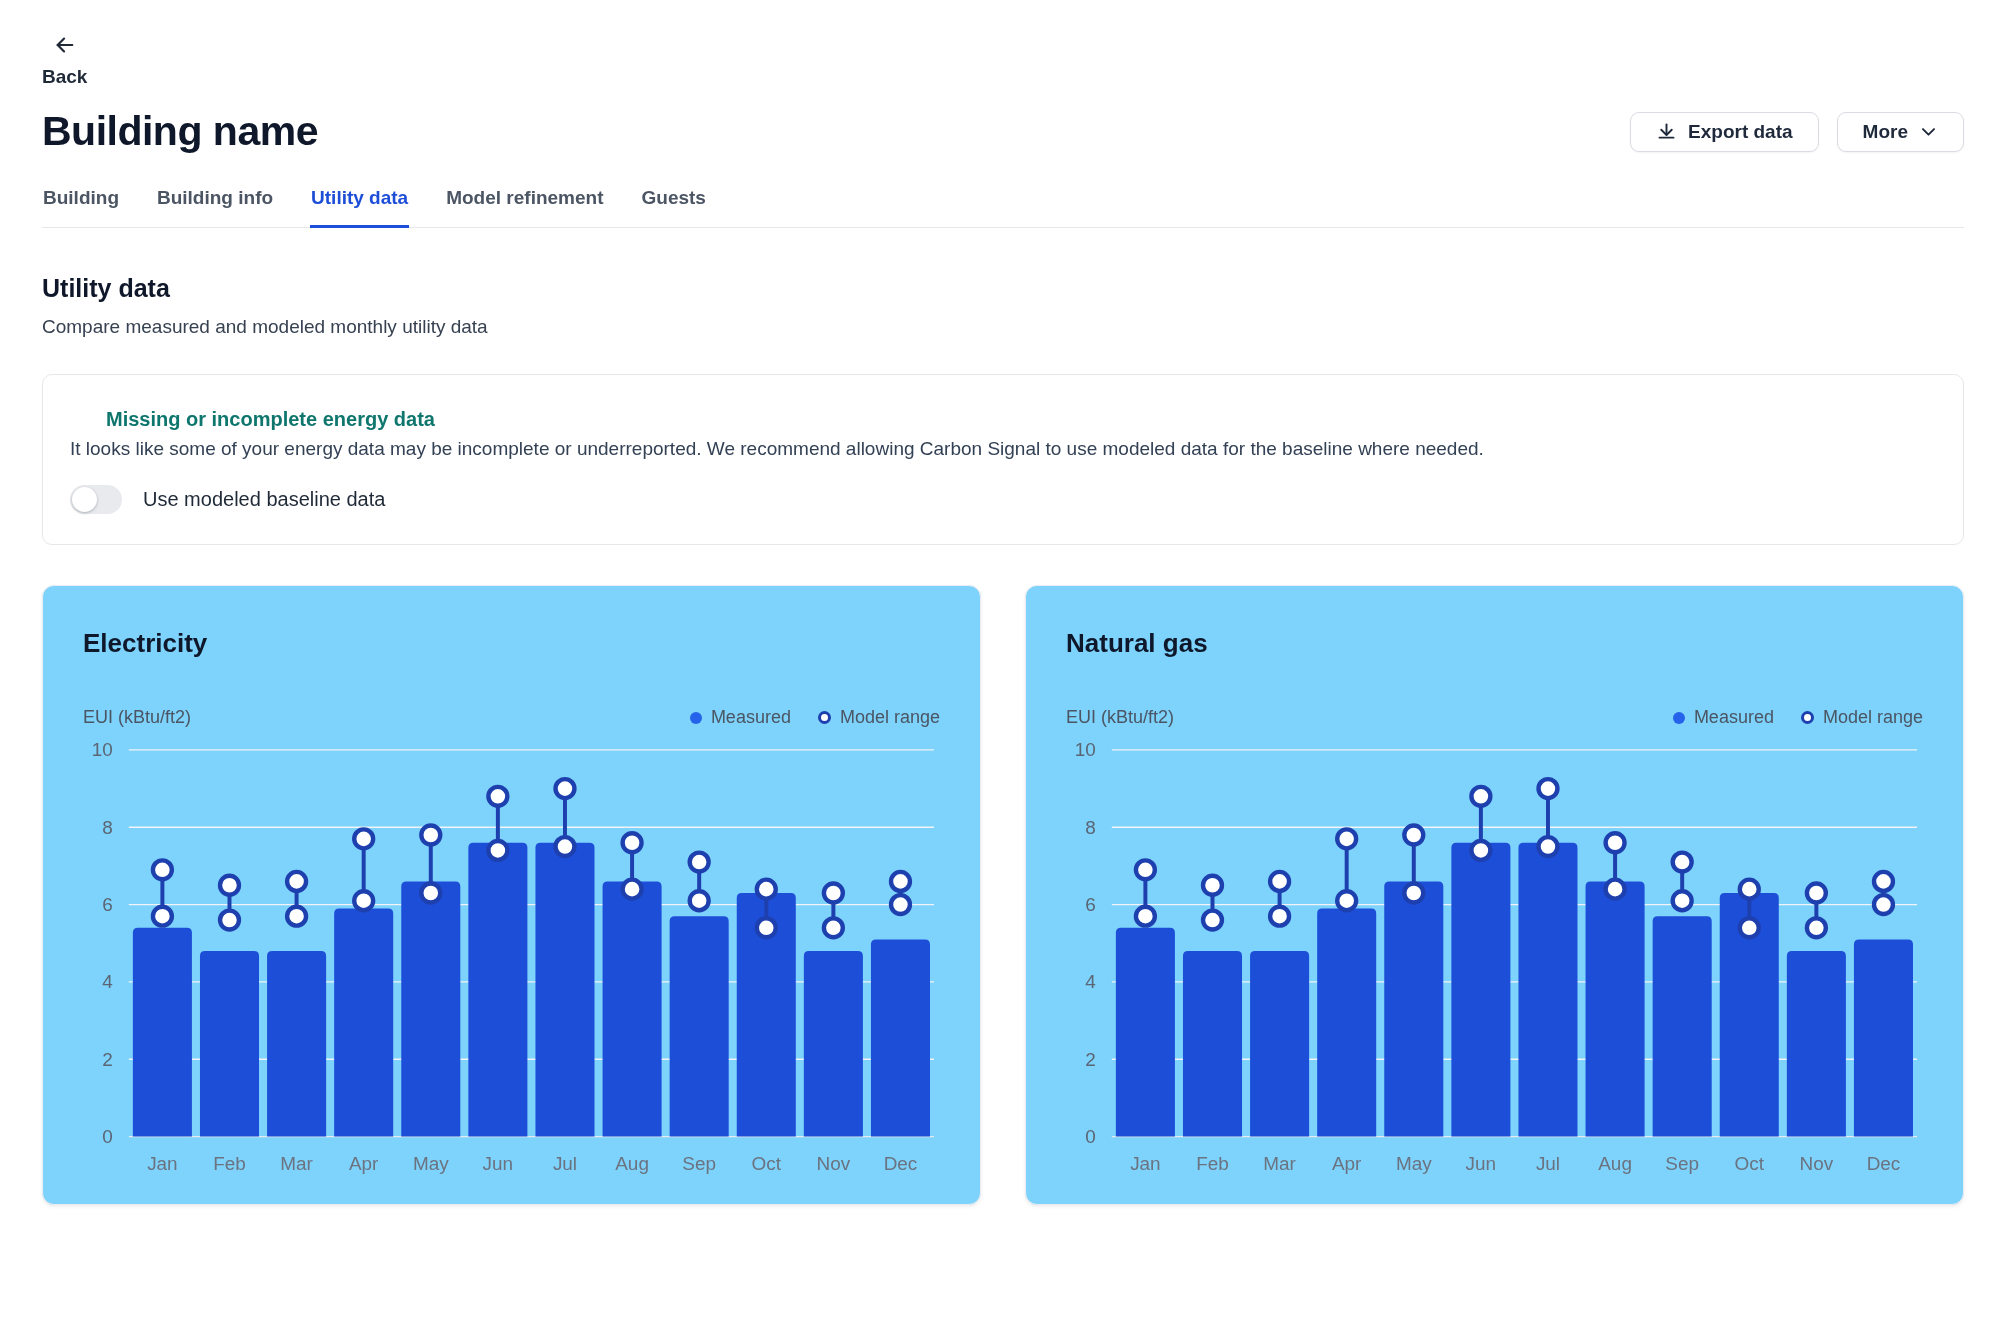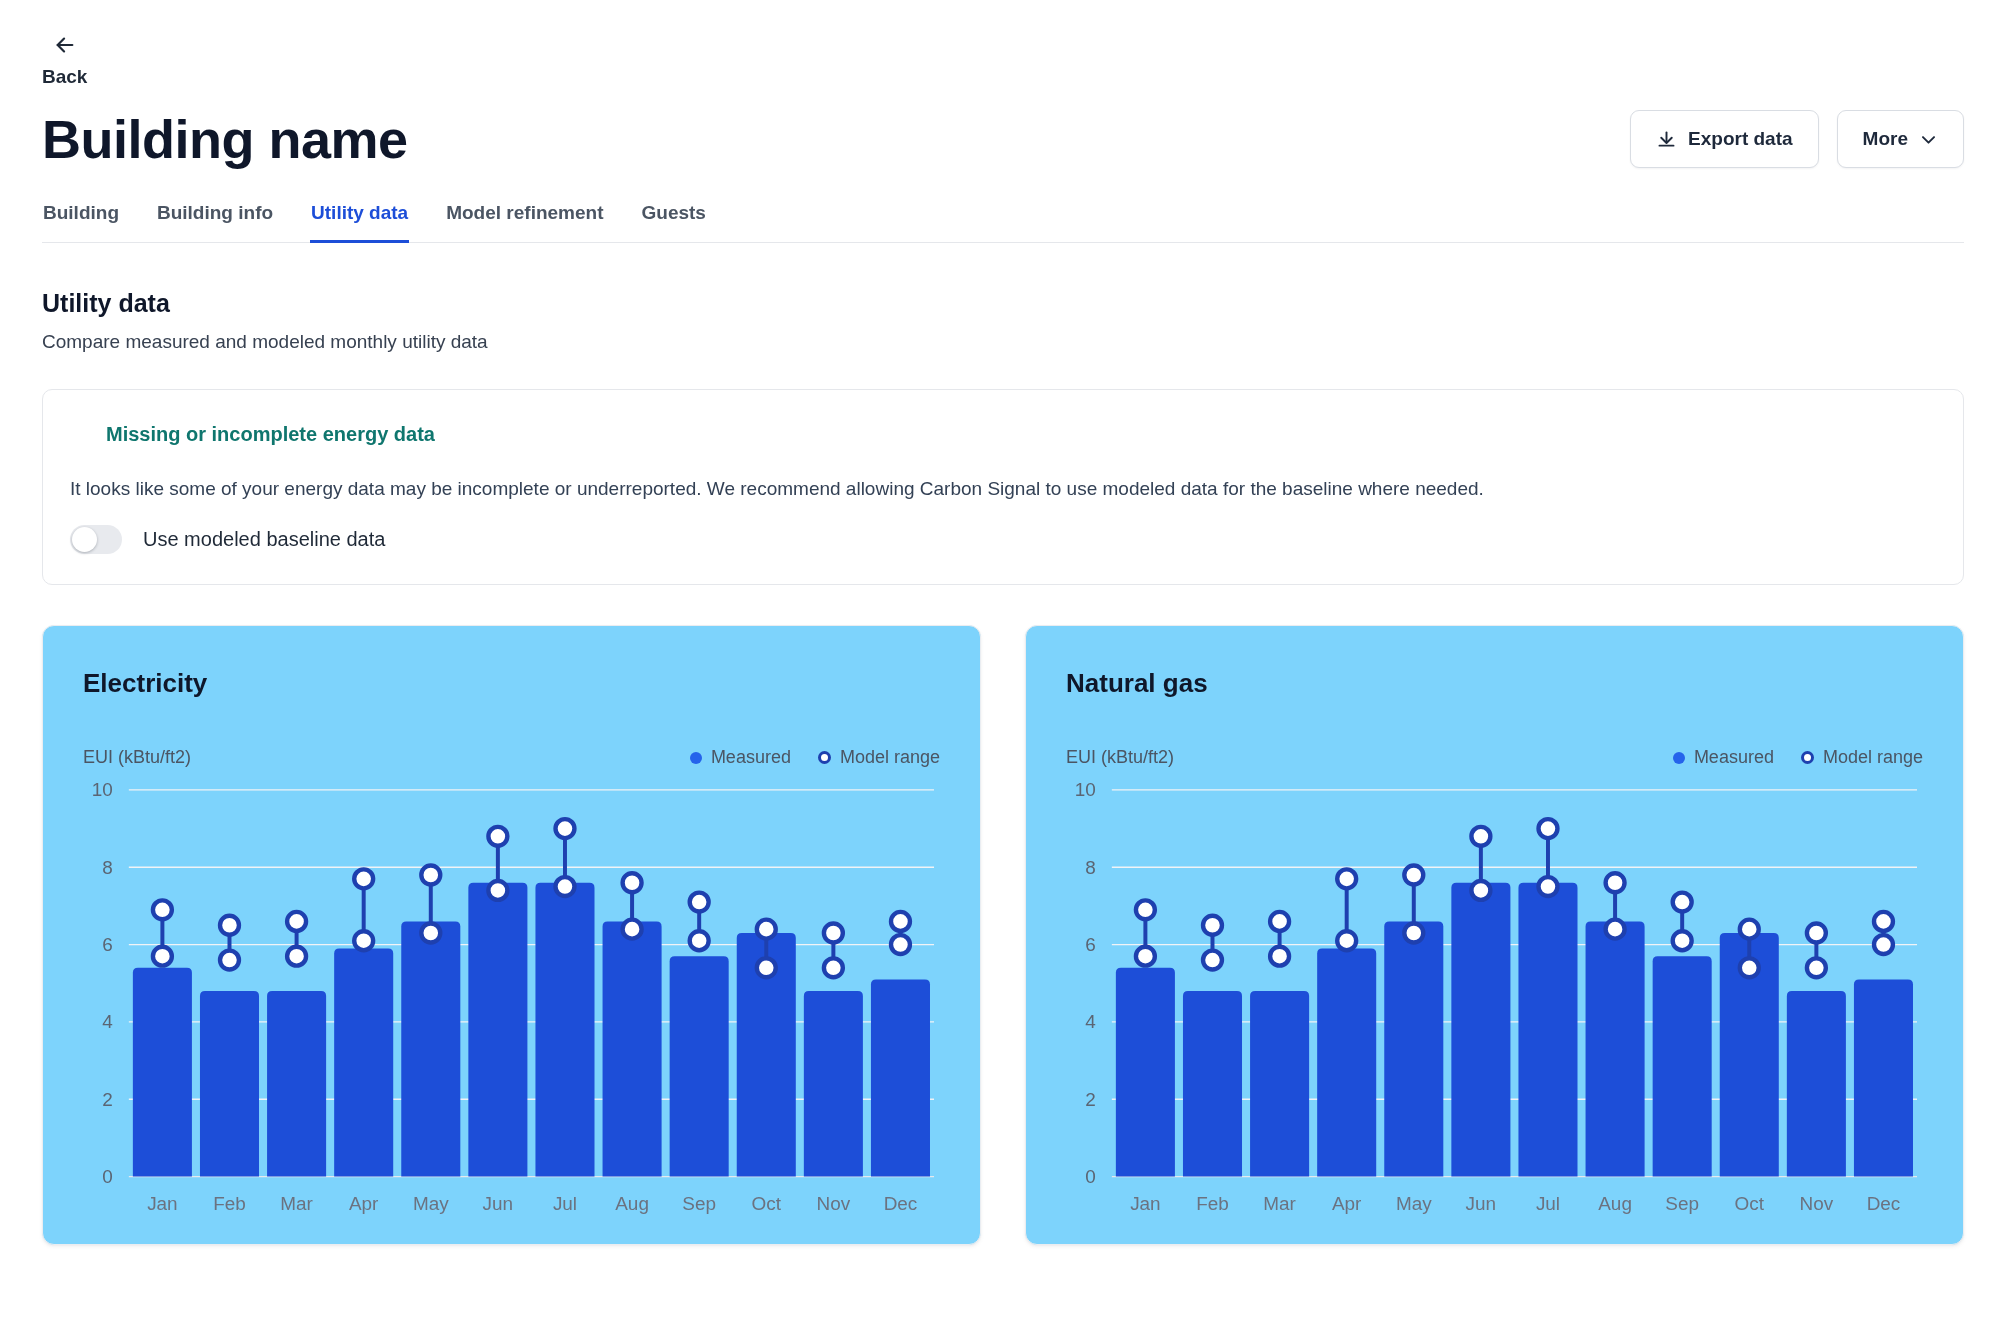--- a/index.html
+++ b/index.html
@@ -4,43 +4,43 @@
 <style>
   * { margin:0; padding:0; box-sizing:border-box; }
   html,body { width:2000px; height:1326px; background:#ffffff;
     font-family:"Liberation Sans", sans-serif; color:#111827; }
   .page { padding:34px 36px 0 42px; }
 
   
   .back-row { display:flex; align-items:center; gap:10px; width:max-content; cursor:pointer;flex-direction:column; }
   .back-row span { font-size:19px; font-weight:700; color:#1f2937; }
   .title-row { display:flex; justify-content:space-between; align-items:center; margin-top:20px; }
-  h1 { font-size:54px; font-weight:700; color:#0f172a; letter-spacing:-0.5px; }
+  h1 { font-size:41px; font-weight:700; color:#0f172a; letter-spacing:-0.5px; }
   .actions { display:flex; gap:18px; }
-  .btn { display:flex; align-items:center; gap:11px; height:58px; padding:0 25px;
+  .btn { display:flex; align-items:center; gap:11px; height:40px; padding:0 25px;
     border:1px solid #d9dde3; border-radius:9px; background:#fff; font-size:19px;
     font-weight:700; color:#1e293b; cursor:pointer; font-family:inherit;
     box-shadow:0 1px 2px rgba(16,24,40,.05); }
   .btn svg { flex:0 0 auto; }
 
   
   .tabs { display:flex; gap:36px; margin-top:28px; border-bottom:1px solid #e5e7eb; }
   .tab { background:none; border:none; font-family:inherit; font-size:19px; font-weight:700;
     color:#4b5563; padding:4px 1px 16px; cursor:pointer; border-bottom:3px solid transparent;
     margin-bottom:-1px; }
   .tab.active { color:#1d4ed8; border-bottom-color:#1d4ed8; }
 
   
   .section-title { margin-top:46px; font-size:25px; font-weight:700; color:#0f172a; }
   .section-sub { margin-top:13px; font-size:19px; color:#374151; }
 
   
   .alert { margin-top:36px; border:1px solid #e5e7eb; border-radius:10px; padding:33px 27px 30px; }
   .alert-title { font-size:20px; font-weight:700; color:#0f766e;margin-left:36px; }
-  .alert-body { margin-top:32px; font-size:19px; color:#334155; }
+  .alert-body { margin-top:7px; font-size:19px; color:#334155; }
   .toggle-row { margin-top:25px; display:flex; align-items:center; gap:21px; }
   .toggle { width:52px; height:29px; border-radius:15px; background:#e8eaee; position:relative;
     cursor:pointer; flex:0 0 auto; }
   .toggle .knob { position:absolute; top:2px; left:2px; width:25px; height:25px; border-radius:50%;
     background:#fff; box-shadow:0 1px 3px rgba(16,24,40,.28); }
   .toggle-label { font-size:20px; font-weight:500; color:#1f2937; }
 
   
   .cards { display:flex; gap:44px; margin-top:40px; }
   .card { flex:1; border:1px solid #eaedf1; border-radius:12px; padding:42px 40px 22px;

